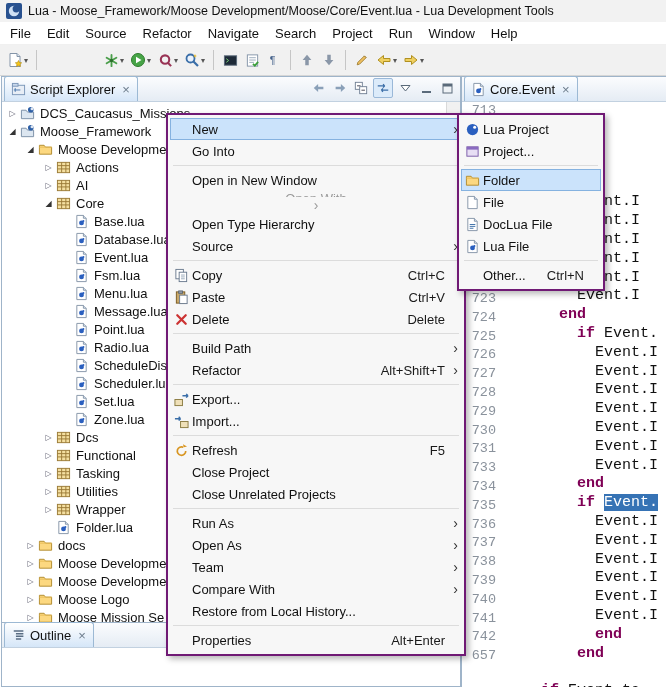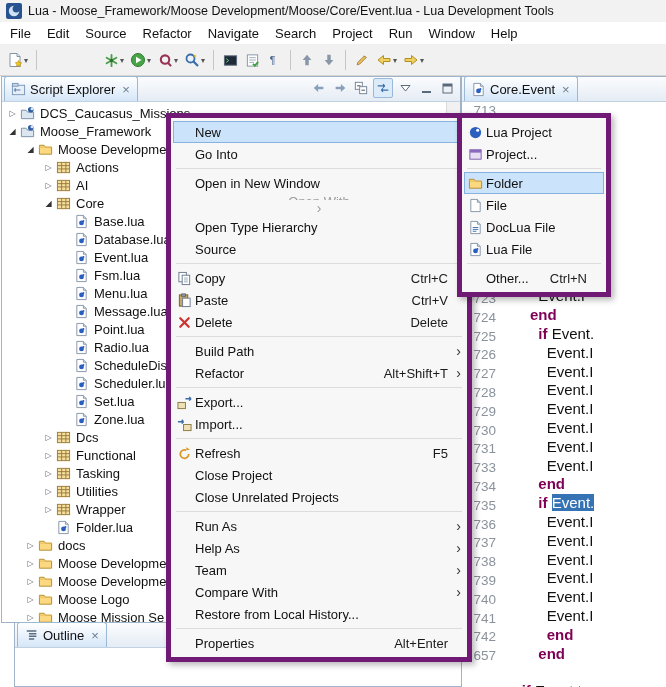--- a/index.html
+++ b/index.html
@@ -11,50 +11,50 @@
   .menubar .mi{padding:2px 8px;}
   .toolbar{height:30px;display:flex;align-items:center;background:#f1f1f1;border-bottom:1px solid #d6d6d6;padding-left:4px;}
   .tbtn{height:24px;display:inline-flex;align-items:center;padding:0 3px;border-radius:2px;}
   .tsep{width:1px;height:20px;background:#c6c6c6;margin:0 5px;flex:none;}
   .tspace{flex:none;}
   .dd{font-size:8px;color:#555;margin-left:1px;}
   .icn{width:16px;height:16px;display:inline-flex;align-items:center;justify-content:center;flex:none;}
   
   .pane{position:absolute;background:#fff;border:1px solid #9fb4c9;}
   .explorer{left:1px;top:76px;width:458px;height:545px;}
-  .outlinep{left:14px;top:622px;width:458px;height:63px;}
+  .outlinep{left:1px;top:622px;width:458px;height:63px;}
   .editorp{left:461px;top:76px;width:205px;height:610px;border-right:none;}
   .phead{height:24px;background:linear-gradient(#fbfcfe,#e5ecf4);border-bottom:1px solid #c2d1e0;display:flex;align-items:flex-end;}
   .vtab{display:inline-flex;align-items:center;gap:4px;height:24px;padding:0 7px 0 6px;font-size:13px;margin-left:2px;
         border:1px solid #9cb9d4;border-bottom:none;border-radius:3px 3px 0 0;background:linear-gradient(#ffffff,#d5e6f8);white-space:nowrap;}
   .tclose{color:#6d7d8d;font-size:13px;margin-left:3px;line-height:1;}
   .ticon{width:15px;height:15px;display:inline-flex;align-items:center;justify-content:center;}
   .ptools{margin-left:auto;display:flex;align-items:center;gap:3px;padding:0 4px 3px 0;}
   .hicn{width:18px;height:18px;display:inline-flex;align-items:center;justify-content:center;}
   .hicn.pressed{background:#dcebfa;border:1px solid #9ab8d8;border-radius:2px;}
   
   .tree{position:absolute;top:25px;left:0;right:13px;bottom:0;overflow:hidden;padding-top:2px;}
   .trow{height:18px;display:flex;align-items:center;white-space:nowrap;font-size:13px;}
   .tarrow{width:13px;flex:none;text-align:center;font-size:8px;color:#667;}
   .tarrow.exp{color:#333;font-size:8px;}
   .trow .icn{width:16px;height:16px;margin-right:5px;}
   .vscroll{position:absolute;top:25px;right:0;width:13px;bottom:0;background:#f1f1f1;border-left:1px solid #d9d9d9;}
   .vthumb{position:absolute;top:13px;left:1px;width:11px;height:130px;background:#cdcdcd;}
   .obody{position:absolute;top:25px;left:0;right:0;bottom:0;background:#fff;}
   
   .code{position:absolute;top:25px;left:0;right:0;bottom:0;overflow:hidden;background:#fff;
-        font-family:Liberation Sans, sans-serif;font-size:15px;}
+        font-family:Liberation Mono, monospace;font-size:15px;}
   .cline{height:18.8px;line-height:18.8px;display:flex;white-space:pre;}
   .gut{width:34px;flex:none;text-align:right;padding-right:9px;color:#8a929c;font-size:13.5px;}
   .ctext{flex:1;white-space:pre;margin-top:35px;}
   .cline.cur .ctext{background:#e3eefb;}
   .ck{color:#7f0055;font-weight:bold;}
   .cs{background:#3673b5;color:#fff;}
   
-  .cmenu{position:absolute;left:166px;top:113px;width:292px;background:#f7f7f7;border:5px solid #701a75;
+  .cmenu{position:absolute;left:166px;top:113px;width:292px;background:#f7f7f7;border:2px solid #701a75;
          box-shadow:3px 3px 6px rgba(0,0,0,.28);padding:3px 2px;z-index:40;font-size:13px;}
   .smenu{left:457px;width:140px;z-index:45;}
   .mrow{height:22px;display:flex;align-items:center;}
   .micon{width:22px;flex:none;display:inline-flex;align-items:center;justify-content:center;}
   .mlabel{flex:1;white-space:nowrap;overflow:hidden;}
   .mshort{margin:0 4px 0 12px;color:#1a1a1a;white-space:nowrap;}
   .marrow{width:13px;flex:none;text-align:center;color:#333;font-size:14px;}
   .mrow.hl{background:#cbe3fb;outline:1px solid #85b2e0;outline-offset:-1px;}
   .mrow.dis{color:#9a9a9a;flex-direction:column;}
   .mrow.dis .marrow{color:#9a9a9a;}
@@ -774,21 +774,21 @@
       <span class="marrow"></span>
     </div>
     <div class="msep"></div>
     <div class="mrow">
       <span class="micon"></span>
       <span class="mlabel">Run As</span>
       <span class="marrow">›</span>
     </div>
     <div class="mrow">
       <span class="micon"></span>
-      <span class="mlabel">Help As</span>
+      <span class="mlabel">Open As</span>
       <span class="marrow">›</span>
     </div>
     <div class="mrow">
       <span class="micon"></span>
       <span class="mlabel">Team</span>
       <span class="marrow">›</span>
     </div>
     <div class="mrow">
       <span class="micon"></span>
       <span class="mlabel">Compare With</span>

